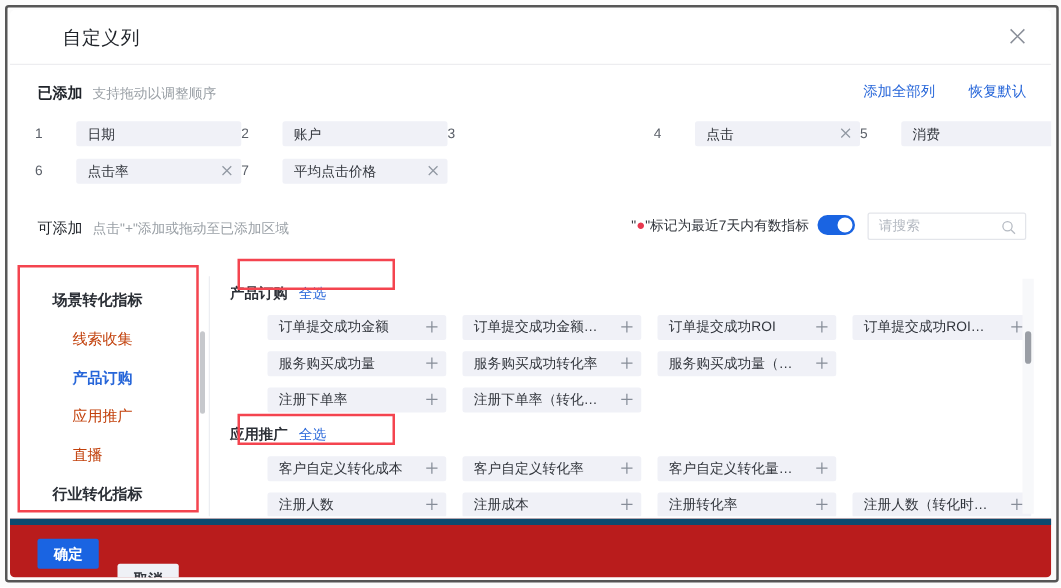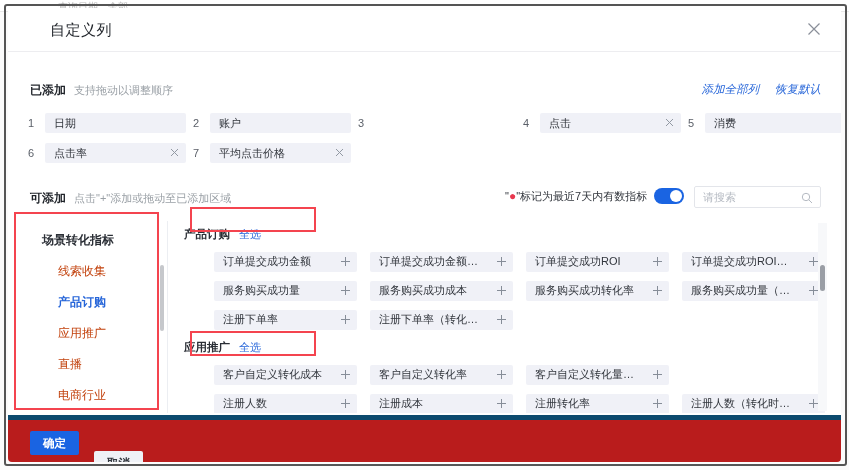--- a/index.html
+++ b/index.html
@@ -38,56 +38,56 @@
     position: absolute; left: 22px; top: 13px;
     font-size: 15px; color: #1f2329; font-weight: 400; letter-spacing: .5px; margin-left: 20px;
   }
   .close-icon {
     position: absolute; right: 18px; top: 12px; width: 18px; height: 18px;
     cursor: pointer; color: #8a8f99;
   }
   .close-icon svg { display:block; }
 
   
-  .added-head { position: relative; height: 28px; margin-top: 24px; }
+  .added-head { position: relative; height: 28px; margin-top: 8px; }
   .added-label {
     position: absolute; left: 22px; top: 6px;
     font-size: 12px; color: #1f2329; font-weight: bold;
   }
   .added-hint {
     position: absolute; left: 66px; top: 7px;
     font-size: 11px; color: #9aa0a6;
   }
-  .head-links { position: absolute; right: 20px; top: 6px; display: flex; gap: 16px; font-style: italic; }
+  .head-links { position: absolute; right: 20px; top: 6px; display: flex; gap: 27px; }
   .link-blue { font-size: 11.5px; color: #2766d9; cursor: pointer; }
 
   .added-rows { padding: 4px 20px 0 20px; }
   .added-row { display: flex; align-items: center; height: 30px; }
   .added-cell { display: flex; align-items: center; width: 165px; flex: 0 0 165px; }
   .idx { width: 17px; font-size: 11px; color: #5b6069; flex: 0 0 17px; }
   .chip-added {
     position: relative; height: 20px; width: 141px;
     background: #f0f1f7; border-radius: 2px;
-    display: flex; align-items: center; cursor: move;
+    display: flex; align-items: center; cursor: move; margin-left: 16px;
   }
   .chip-added .cname {
     font-size: 11px; color: #32363d; padding-left: 9px;
     white-space: nowrap; overflow: hidden; text-overflow: ellipsis; max-width: 112px;
   }
   .chip-x {
     position: absolute; right: 6px; top: 4px; width: 11px; height: 11px;
     color: #9299a3; cursor: pointer;
   }
   .chip-x svg { display: block; }
 
   
   .addable-head { position: relative; height: 30px; margin-top: 14px; }
   .addable-label {
     position: absolute; left: 22px; top: 8px;
-    font-size: 12px; color: #1f2329; font-weight: bold;
+    font-size: 12px; color: #1f2329; font-weight: normal;
   }
   .addable-hint {
     position: absolute; left: 66px; top: 9px;
     font-size: 11px; color: #9aa0a6;
   }
   .toggle-wrap {
     position: absolute; left: 497px; top: 6px;
     display: flex; align-items: center; gap: 7px;
   }
   .toggle-text { font-size: 11px; color: #32363d; white-space: nowrap; }
@@ -188,23 +188,20 @@
   .anno { position: absolute; border: 2px solid #f4444f; pointer-events: none; z-index: 20; }
   #anno-side { left: 14px; top: 212px; width: 145px; height: 198px; }
   #anno-grp1 { left: 190px; top: 207px; width: 126px; height: 25px; }
   #anno-grp2 { left: 190px; top: 331px; width: 126px; height: 25px; }
 </style>
 </head>
 <body>
 
 <div id="page">
 
-  <div class="bg-strip">
-    <div class="bg-ghost">查询日期：全部</div>
-  </div>
 
   <div class="modal">
 
     <div class="modal-header">
       <div class="modal-title">自定义列</div>
       <div class="close-icon">
         <svg width="18" height="18" viewBox="0 0 18 18">
             <path d="M3.5 3.5 L14.5 14.5 M14.5 3.5 L3.5 14.5" stroke="currentColor" stroke-width="1.2" fill="none"></path>
           </svg>
       </div>
@@ -304,20 +301,21 @@
     </div>
 
     <div class="panel">
       <div class="side">
         <div class="side-inner" id="side-inner">
             <div class="side-group">场景转化指标</div>
             <div class="side-item">线索收集</div>
             <div class="side-item sel">产品订购</div>
             <div class="side-item">应用推广</div>
             <div class="side-item">直播</div>
+            <div class="side-group">行业转化指标</div>
             <div class="side-item">电商行业</div>
           </div>
         <div class="side-scroll"></div>
       </div>
       <div class="chips-area">
         <div class="chips-inner" id="chips-inner">
             <div class="grp-head">
               <span class="grp-title">产品订购</span>
               <span class="grp-all">全选</span>
             </div>
@@ -369,30 +367,20 @@
                   <span class="mname">服务购买成功量</span>
                   <span class="plus">
                     <svg width="11" height="11" viewBox="0 0 11 11">
                       <path d="M5.5 1 L5.5 10 M1 5.5 L10 5.5" stroke="currentColor" stroke-width="1" fill="none"></path>
                     </svg>
                   </span>
                 </span>
               </div>
               <div class="chip-slot">
                 <span class="chip">
-                  <span class="mname">服务购买成功成本</span>
-                  <span class="plus">
-                    <svg width="11" height="11" viewBox="0 0 11 11">
-                      <path d="M5.5 1 L5.5 10 M1 5.5 L10 5.5" stroke="currentColor" stroke-width="1" fill="none"></path>
-                    </svg>
-                  </span>
-                </span>
-              </div>
-              <div class="chip-slot">
-                <span class="chip">
                   <span class="mname">服务购买成功转化率</span>
                   <span class="plus">
                     <svg width="11" height="11" viewBox="0 0 11 11">
                       <path d="M5.5 1 L5.5 10 M1 5.5 L10 5.5" stroke="currentColor" stroke-width="1" fill="none"></path>
                     </svg>
                   </span>
                 </span>
               </div>
               <div class="chip-slot">
                 <span class="chip">

